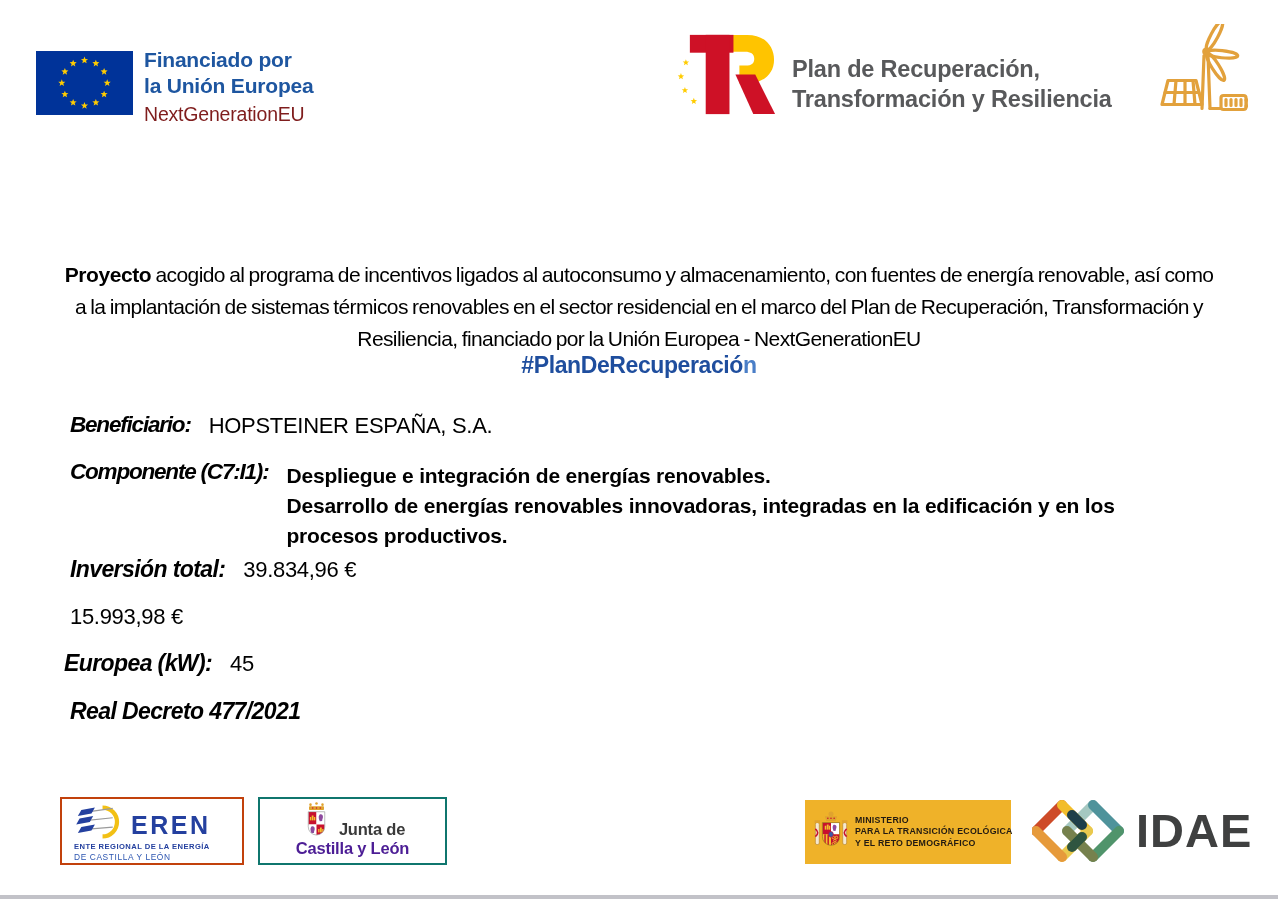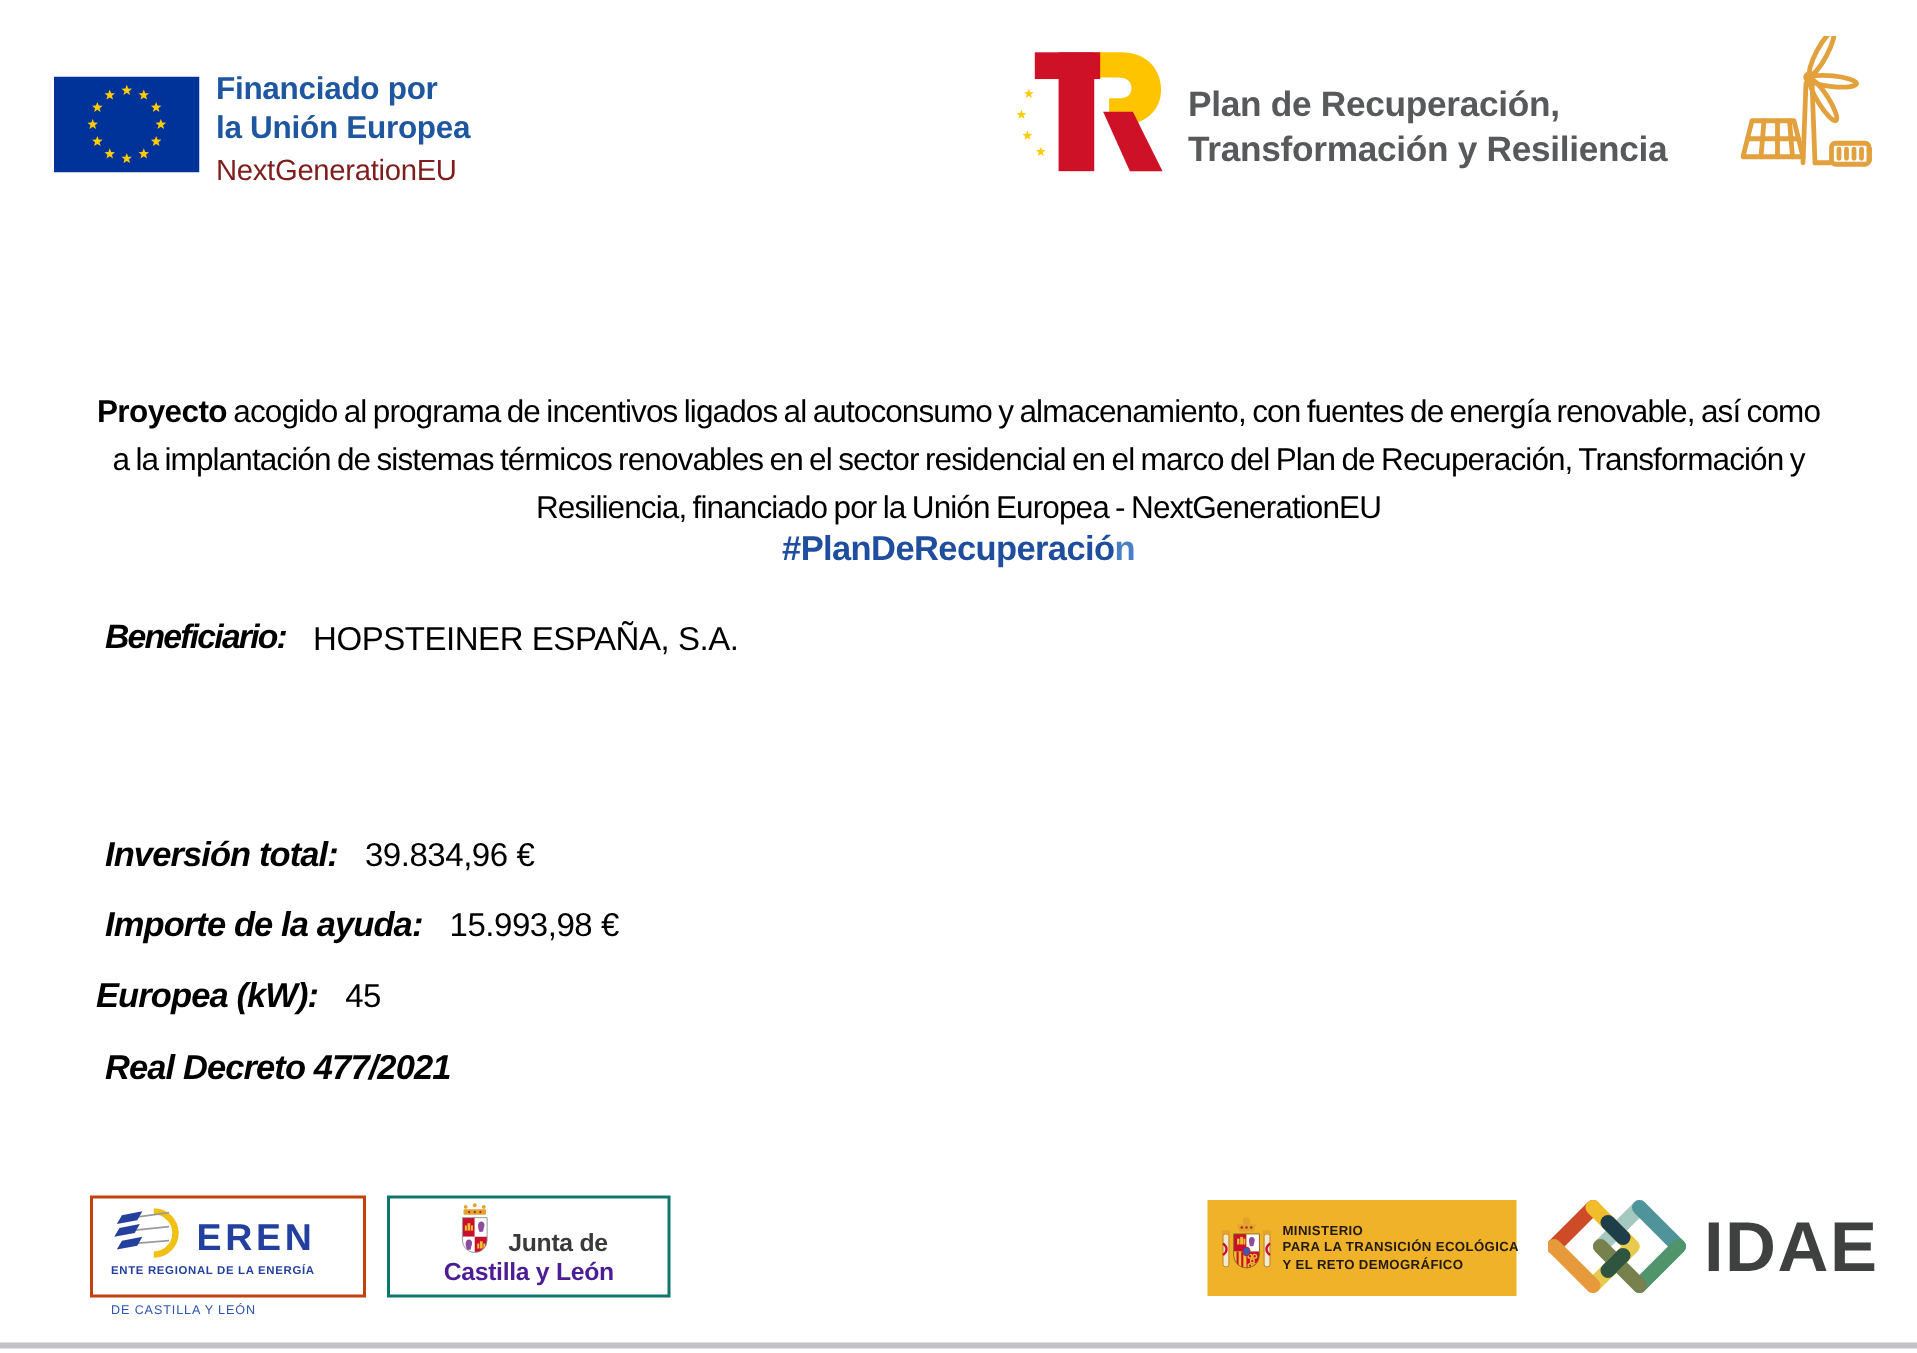--- a/index.html
+++ b/index.html
@@ -44,21 +44,21 @@
   .value-block p{margin:0;font-weight:bold;font-size:21px;line-height:30px;
                  letter-spacing:-0.2px;white-space:nowrap;}
 
   
   .eren-box{position:absolute;left:60px;top:797px;width:184px;height:68px;border:2px solid #c2410c;
             background:#fff;box-sizing:border-box;padding:4px 10px 0 12px;}
   .eren-row1{display:flex;align-items:center;}
   .eren-mark{width:52px;height:34px;flex:0 0 auto;}
   .eren-name{color:#24409F;font-weight:bold;font-size:25px;letter-spacing:2.5px;margin-left:5px;margin-top:8px;}
   .eren-l1{color:#24409F;font-weight:bold;font-size:7.6px;letter-spacing:0.45px;margin-top:2px;white-space:nowrap;}
-  .eren-l2{color:#2C55B0;font-size:8.4px;letter-spacing:0.6px;margin-top:17px;}
+  .eren-l2{color:#2C55B0;font-size:8.4px;letter-spacing:0.6px;margin-top:1px;}
 
   .junta-box{position:absolute;left:258px;top:797px;width:189px;height:68px;border:2px solid #0f766e;
              background:#fff;box-sizing:border-box;text-align:center;padding-top:2px;}
   .junta-row{display:flex;justify-content:center;align-items:flex-end;}
   .junta-shield{width:33px;height:44px;}
   .junta-l1{font-size:16.5px;font-weight:bold;color:#3A3A3A;margin:0 0 6px 6px;letter-spacing:-0.2px;}
   .junta-l2{font-size:16.5px;font-weight:bold;color:#4c1d95;margin-top:-6px;letter-spacing:-0.2px;}
 
   .ministerio-box{position:absolute;left:805px;top:800px;width:206px;height:64px;background:#EFB229;
                   display:flex;align-items:center;box-sizing:border-box;padding:4px 6px 4px 8px;}
@@ -140,28 +140,35 @@
 
   <p class="intro"><b>Proyecto</b><span> acogido al programa de incentivos ligados al autoconsumo y almacenamiento, con fuentes de energía renovable, así como a la implantación de sistemas térmicos renovables en el sector residencial en el marco del Plan de Recuperación, Transformación y Resiliencia, financiado por la Unión Europea - NextGenerationEU</span></p>
 
   <div class="hashtag"><span class="main">#PlanDeRecuperació</span><span class="tail">n</span></div>
 
   <div class="field-row row-beneficiario">
     <span class="field-label narrow">Beneficiario:</span>
     <span class="field-value">HOPSTEINER ESPAÑA, S.A.</span>
   </div>
 
+  <div class="field-row row-componente">
+    <span class="field-label narrow">Componente (C7:I1):</span>
+    <div class="value-block">
+      <p>Despliegue e integración de energías renovables.</p>
+      <p>Desarrollo de energías renovables innovadoras, integradas en la edificación y en los</p>
+      <p>procesos productivos.</p>
+    </div>
+  </div>
 
   <div class="field-row row-inversion">
     <span class="field-label">Inversión total:</span>
     <span class="field-value">39.834,96 €</span>
   </div>
 
   <div class="field-row row-importe">
-    <span class="field-label">Importe de la ayuda:</span>
     <span class="field-value">15.993,98 €</span>
   </div>
 
   <div class="field-row row-potencia">
     <span class="field-label">Europea (kW):</span>
     <span class="field-value">45</span>
   </div>
 
   <div class="field-row row-decreto">
     <span class="field-label">Real Decreto 477/2021</span>

